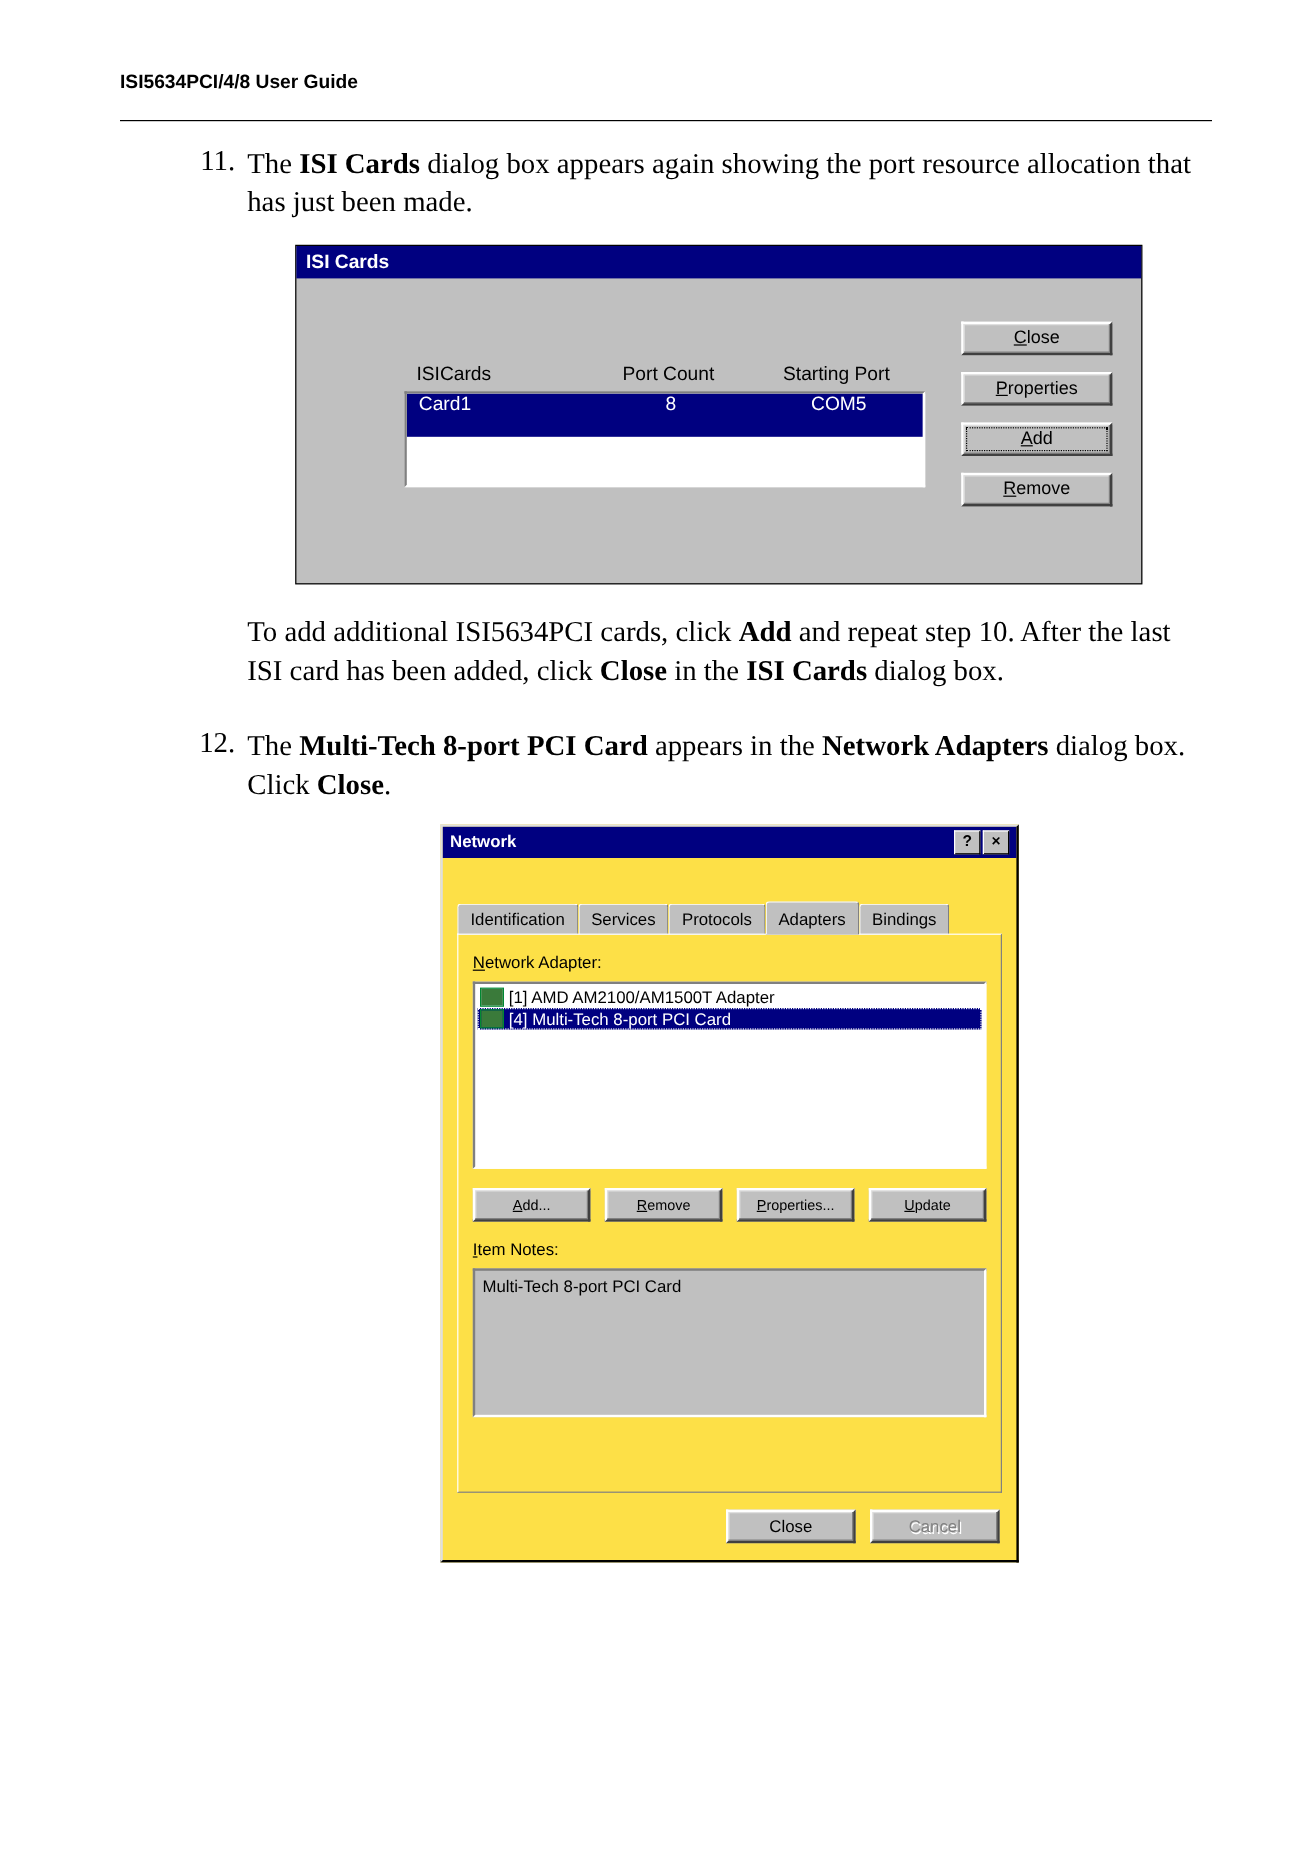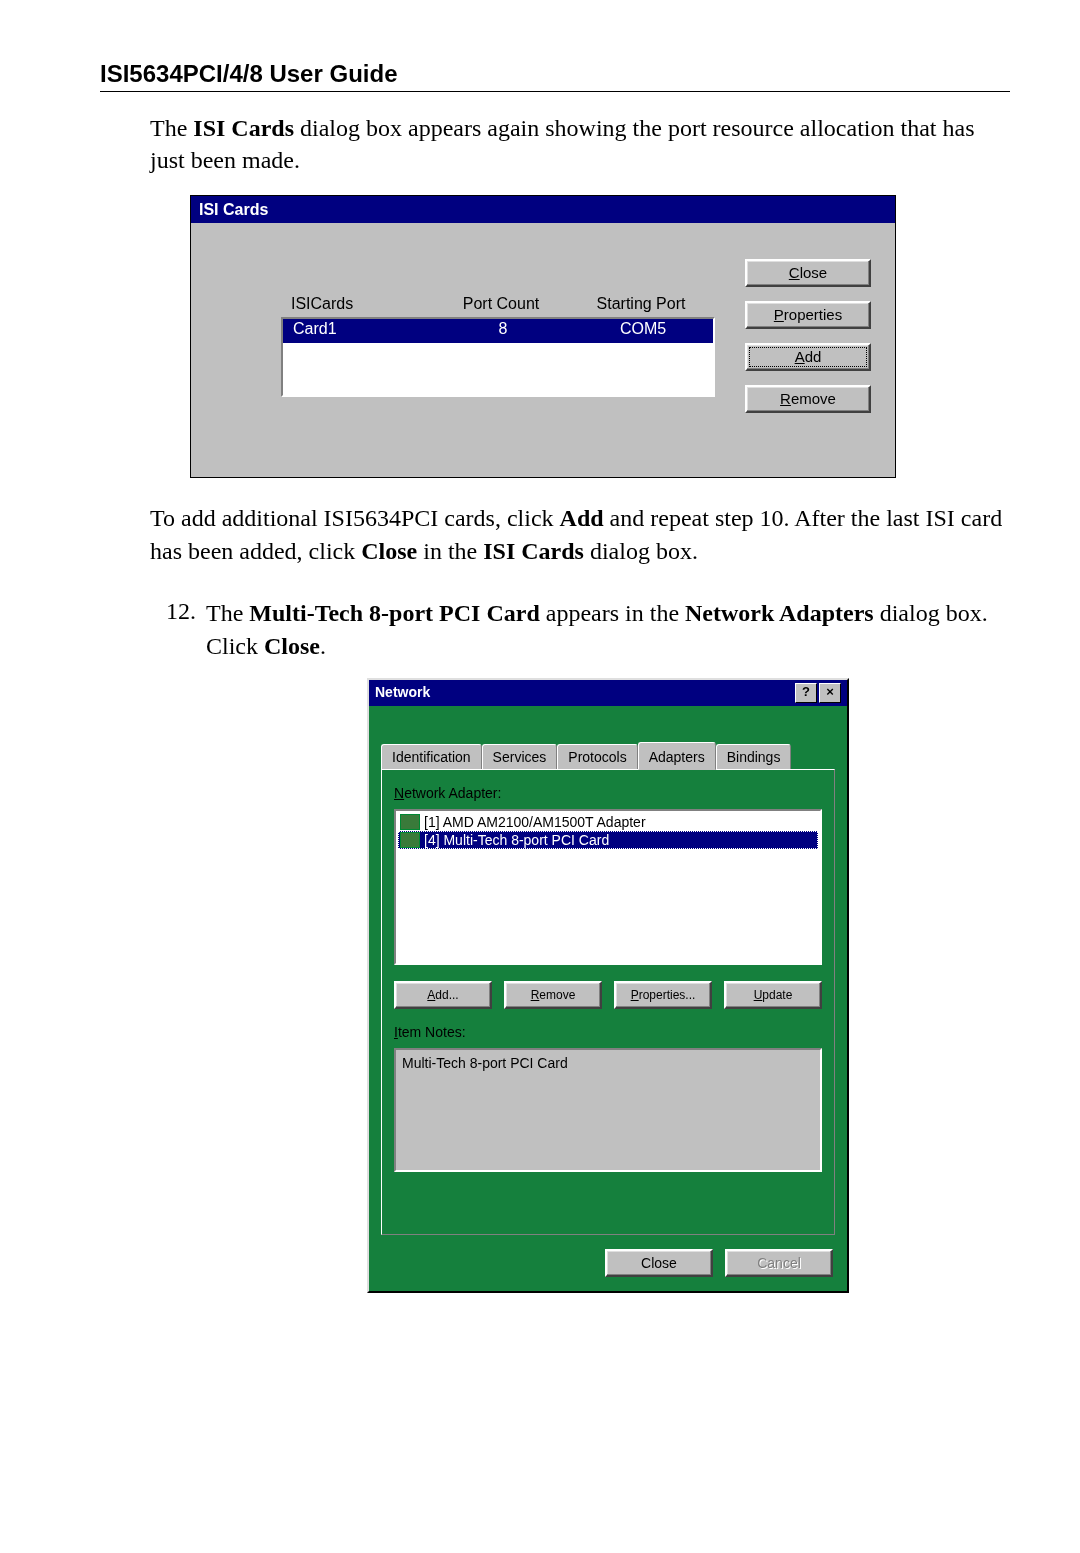--- a/index.html
+++ b/index.html
@@ -10,22 +10,22 @@
     color: #000;
     width: 1080px;
   }
   .page {
     padding: 60px 70px 40px 100px;
     box-sizing: border-box;
   }
   .header-title {
     font-family: Arial, Helvetica, sans-serif;
     font-weight: bold;
-    font-size: 24px;
-    margin-bottom: 3px;
+    font-size: 16px;
+    margin-bottom: 22px;
   }
   hr.rule {
     border: none;
     border-top: 1px solid #000;
     margin: 0 0 18px 0;
   }
   hr.footer-rule {
     border: none;
     border-top: 1px solid #000;
     margin: 0 0 10px 0;
@@ -82,21 +82,21 @@
     border-right-color: #fff;
     border-bottom-color: #fff;
     background: #fff;
     height: 76px;
     overflow: hidden;
   }
   .isi-data-row.selected {
     background: #000080;
     color: #fff;
   }
-  .isi-data-row { height: 24px; line-height: 20px; }
+  .isi-data-row { height: 36px; line-height: 20px; }
   .isi-btns {
     width: 130px;
     margin-left: 30px;
     display: flex;
     flex-direction: column;
     gap: 14px;
     margin-top: -34px;
   }
 
   
@@ -117,21 +117,21 @@
     outline: 1px dotted #000;
     outline-offset: -5px;
   }
   .win-btn.disabled { color: #808080; text-shadow: 1px 1px 0 #fff; }
   .mn { text-decoration: underline; }
 
   
   .net-dialog {
     width: 478px;
     margin: 16px auto 0 auto;
-    background: #15803d;
+    background: #fde047;
     border: 2px solid;
     border-color: #dfdfdf #000 #000 #dfdfdf;
     font-family: "MS Sans Serif", Tahoma, Arial, sans-serif;
     font-size: 14px;
   }
   .net-title {
     background: #000080;
     color: #fff;
     font-weight: bold;
     padding: 3px 6px;
@@ -235,20 +235,21 @@
   .footer-area { margin-top: 260px; }
 </style>
 </head>
 <body>
 
 <div class="page">
   <div class="header-title">ISI5634PCI/4/8 User Guide</div>
   <hr class="rule">
 
   <div class="step">
+    <div class="step-num">11.</div>
     <div class="step-body">
       <p>
         <span>The </span><span class="b">ISI Cards</span><span> dialog box appears again showing the port resource allocation that has just been made.</span>
       </p>
 
       <div class="isi-dialog">
         <div class="isi-title">ISI Cards</div>
         <div class="isi-body">
           <div class="isi-list-wrap">
             <div class="isi-head-row">

